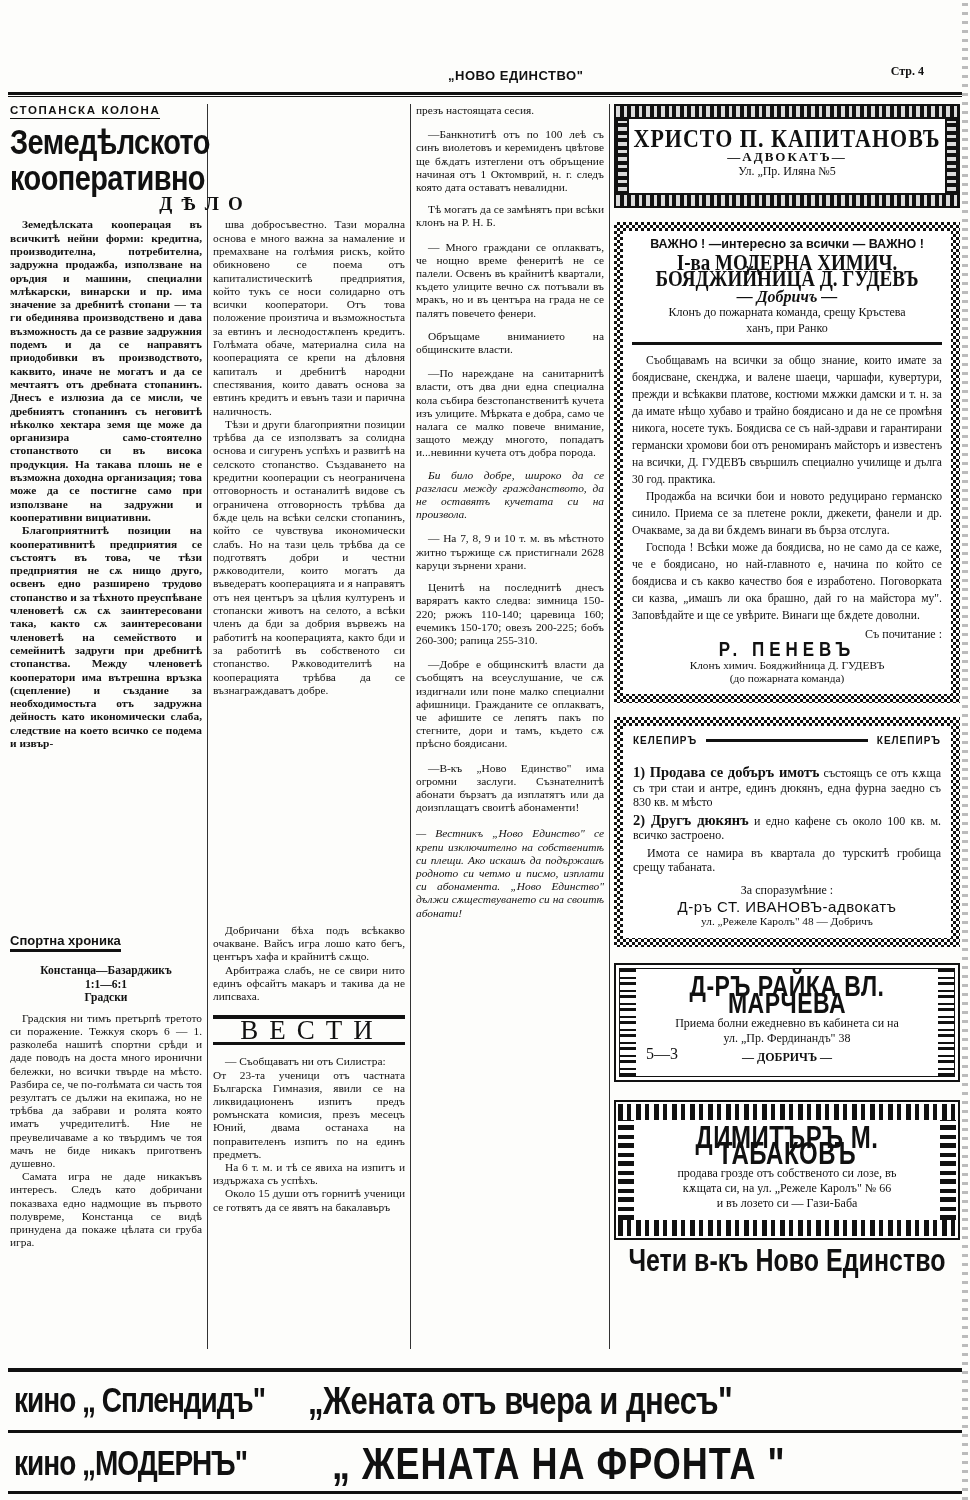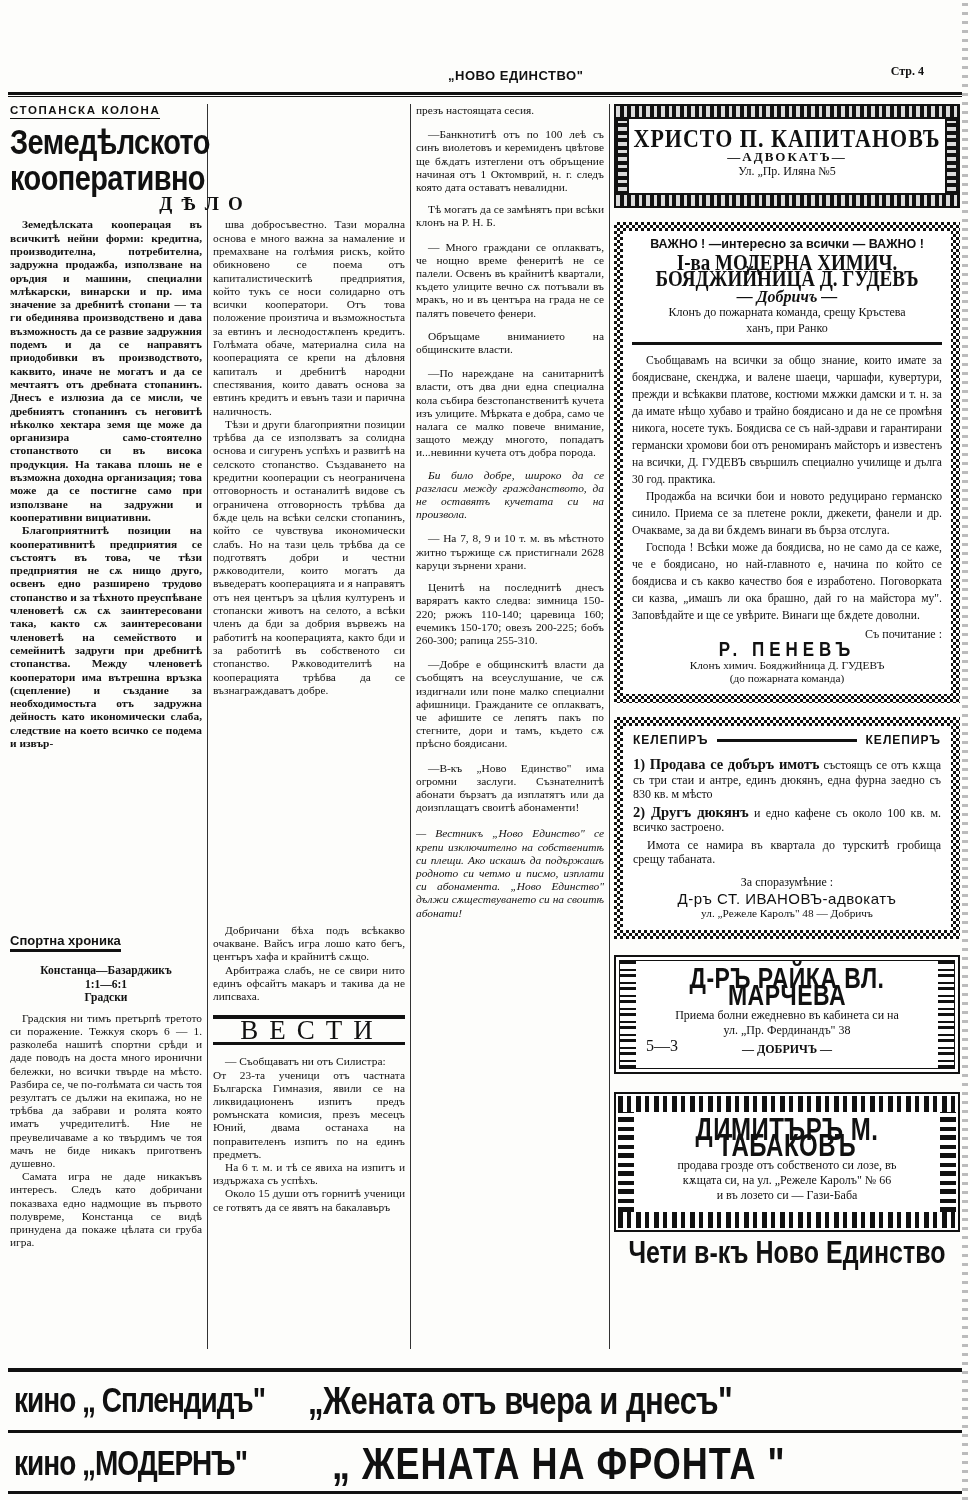--- a/index.html
+++ b/index.html
@@ -153,21 +153,21 @@
   .sig-name {
     text-align:center;
     font-family:"Liberation Sans", sans-serif; font-weight:700;
     font-size:17px; letter-spacing:5px; margin:2px 0 3px 0;
     transform:scaleY(1.2); transform-origin:center;
   }
   .sig-small { text-align:center; font-size:11.3px; line-height:13px; }
   .kelepir-row {
     display:flex; align-items:center; justify-content:space-between;
     font-family:"Liberation Sans", sans-serif; font-weight:700;
-    font-size:12px; letter-spacing:1px; margin-bottom:10px;
+    font-size:10px; letter-spacing:1px; margin-bottom:18px;
   }
   .kelepir-row .dash { flex:1; border-top:3px solid #111; margin:0 9px; height:0; }
   .num-item { font-size:12px; line-height:14.5px; text-align:justify; margin:3px 0; }
   .num-item b { font-size:14.5px; font-weight:700; }
   .center { text-align:center; }
   .ad-5-3 { position:absolute; left:10px; bottom:16px; font-size:16px; }
   
   .doc-frame { border:2px solid #111; padding:3px; }
   .doc-inner { border:1px solid #111; padding:0; display:flex; }
   .doc-band {

